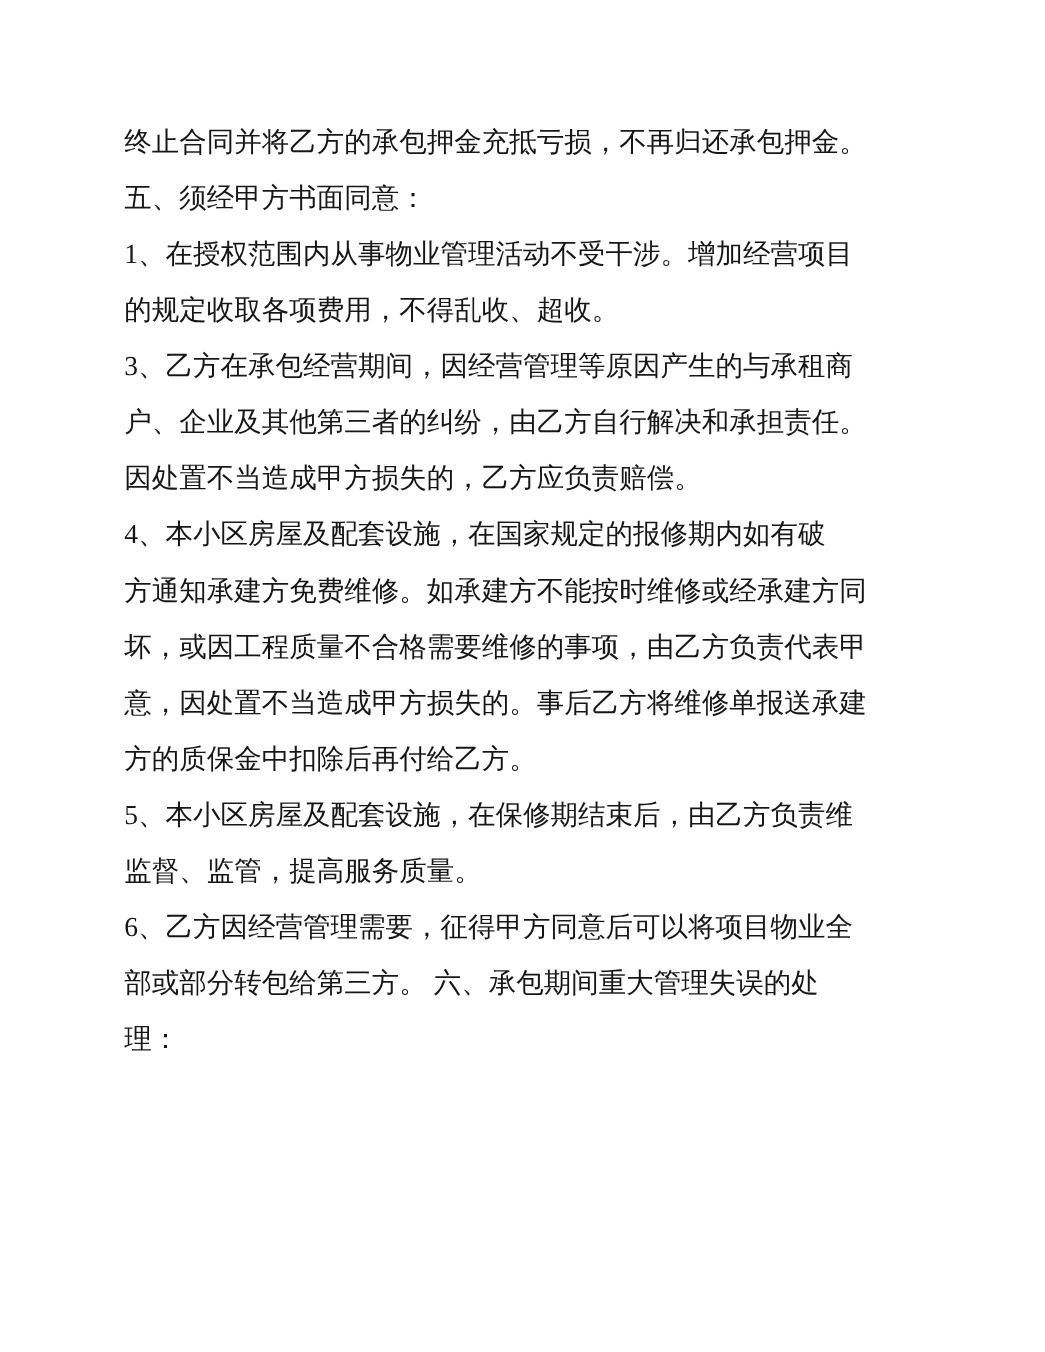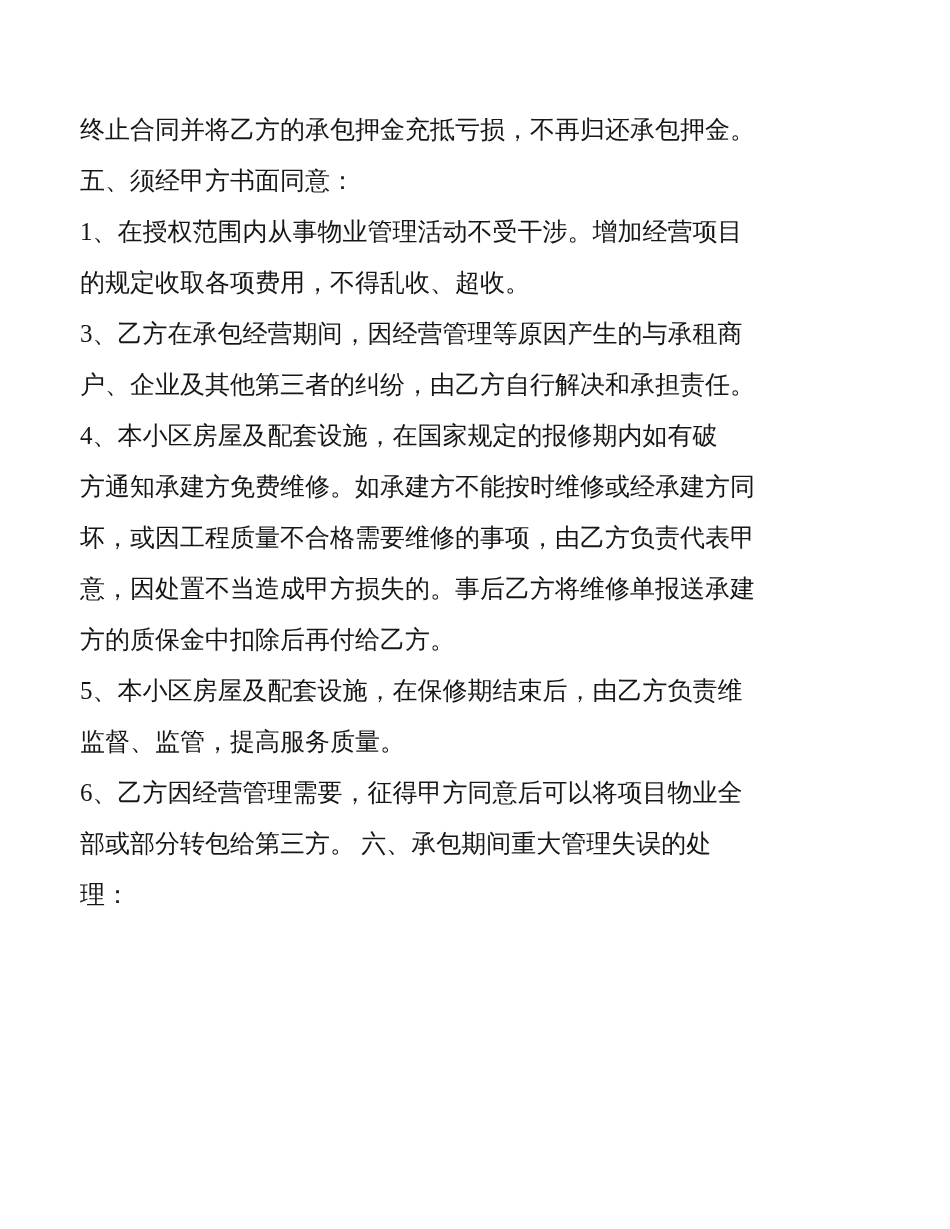--- a/index.html
+++ b/index.html
@@ -11,21 +11,21 @@
     width: 950px;
     height: 1229px;
     overflow: hidden;
     font-family: "Liberation Serif", "DejaVu Serif", serif;
   }
   .page {
     box-sizing: border-box;
     width: 950px;
     height: 1229px;
     background: #ffffff;
-    padding: 104px 125px 0 80px;
+    padding: 104px 125px 0 113px;
   }
   .doc-text {
     width: 685px;
   }
   .doc-line {
     font-size: 25px;
     line-height: 51px;
     height: 51px;
     color: #161616;
     white-space: nowrap;
@@ -37,20 +37,21 @@
 <body>
 
 <div class="page">
   <div class="doc-text">
       <div class="doc-line">终止合同并将乙方的承包押金充抵亏损，不再归还承包押金。</div>
       <div class="doc-line">五、须经甲方书面同意：</div>
       <div class="doc-line">1、在授权范围内从事物业管理活动不受干涉。增加经营项目</div>
       <div class="doc-line">的规定收取各项费用，不得乱收、超收。</div>
       <div class="doc-line">3、乙方在承包经营期间，因经营管理等原因产生的与承租商</div>
       <div class="doc-line">户、企业及其他第三者的纠纷，由乙方自行解决和承担责任。</div>
+      <div class="doc-line">因处置不当造成甲方损失的，乙方应负责赔偿。</div>
       <div class="doc-line">4、本小区房屋及配套设施，在国家规定的报修期内如有破</div>
       <div class="doc-line">方通知承建方免费维修。如承建方不能按时维修或经承建方同</div>
       <div class="doc-line">坏，或因工程质量不合格需要维修的事项，由乙方负责代表甲</div>
       <div class="doc-line">意，因处置不当造成甲方损失的。事后乙方将维修单报送承建</div>
       <div class="doc-line">方的质保金中扣除后再付给乙方。</div>
       <div class="doc-line">5、本小区房屋及配套设施，在保修期结束后，由乙方负责维</div>
       <div class="doc-line">监督、监管，提高服务质量。</div>
       <div class="doc-line">6、乙方因经营管理需要，征得甲方同意后可以将项目物业全</div>
       <div class="doc-line">部或部分转包给第三方。 六、承包期间重大管理失误的处</div>
       <div class="doc-line">理：</div>

